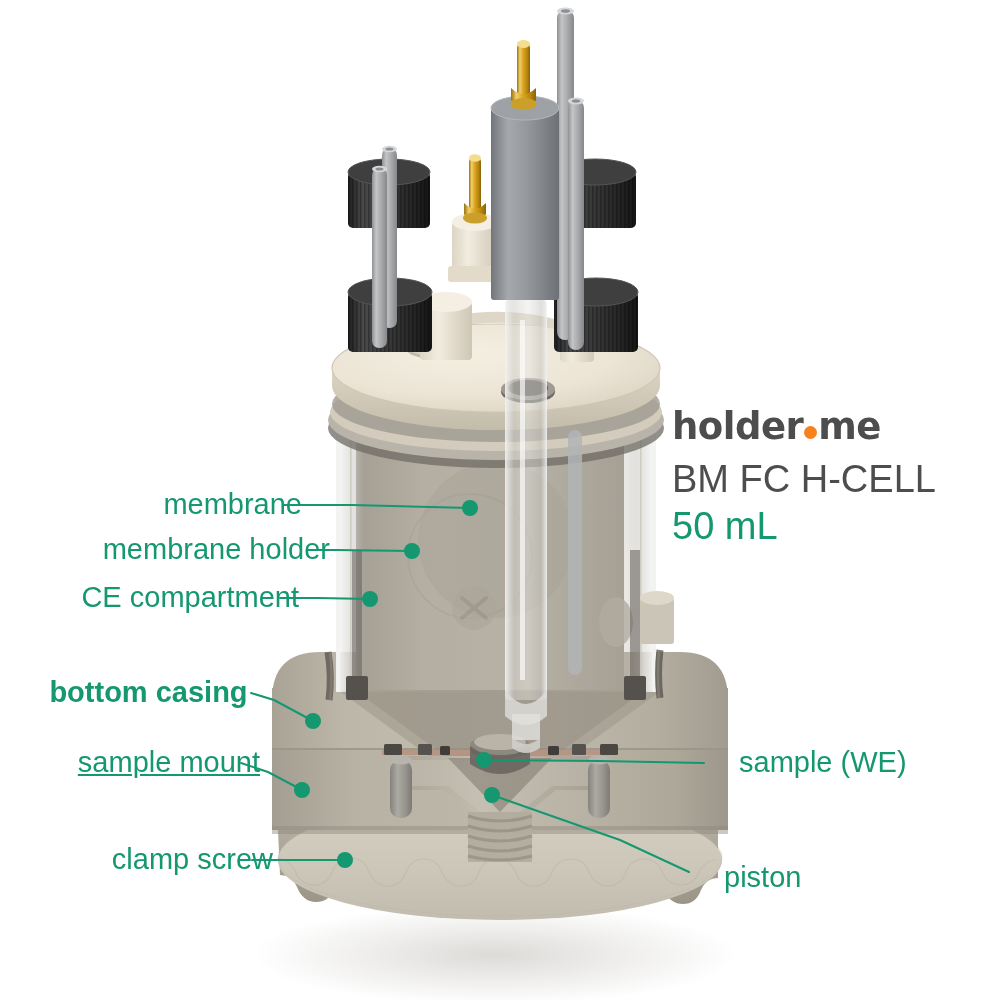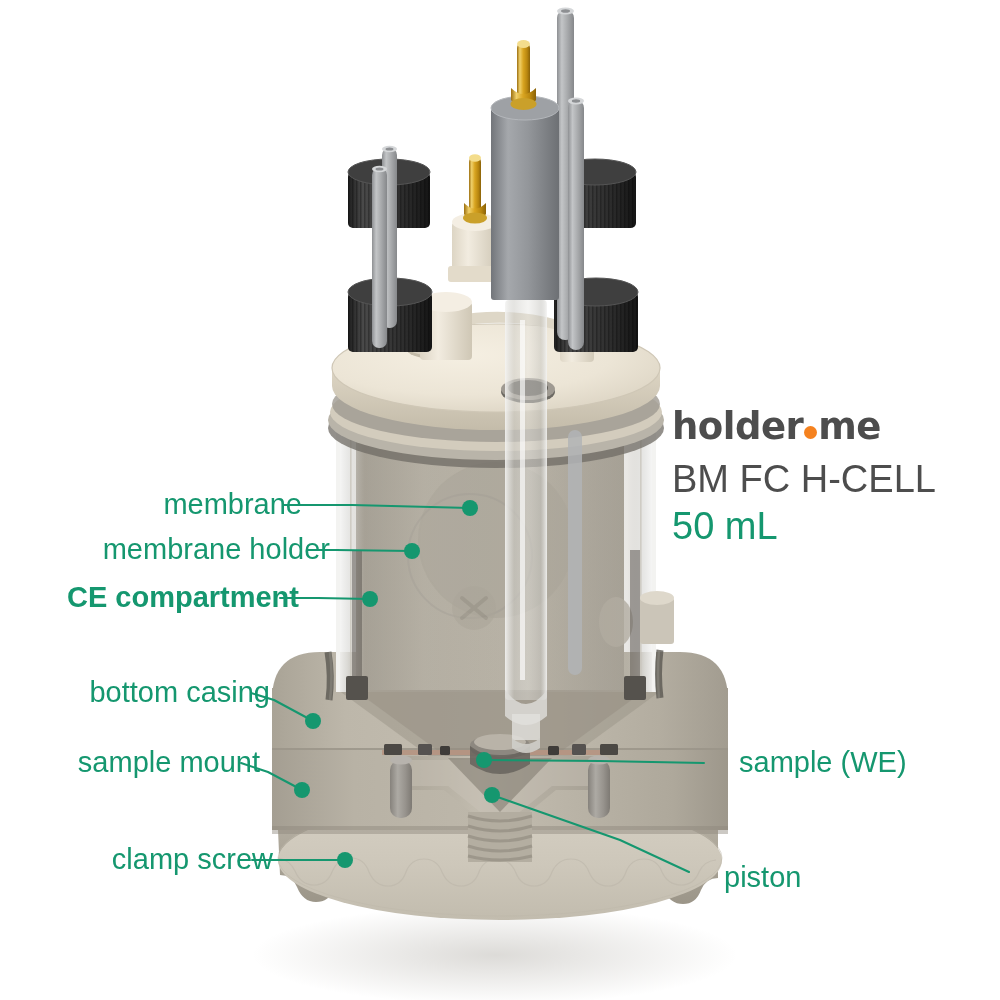--- a/index.html
+++ b/index.html
@@ -406,23 +406,23 @@
       <circle cx="345" cy="860" r="8" fill="#15976f"></circle>
       <polyline points="704,763 600,761 484,760" fill="none" stroke="#15976f" stroke-width="2" stroke-linecap="round" stroke-linejoin="round"></polyline>
       <circle cx="484" cy="760" r="8" fill="#15976f"></circle>
       <polyline points="689,872 620,840 492,795" fill="none" stroke="#15976f" stroke-width="2" stroke-linecap="round" stroke-linejoin="round"></polyline>
       <circle cx="492" cy="795" r="8" fill="#15976f"></circle>
     </svg>
 
   <div id="labels">
       <div class="lbl l" style="color: rgb(21, 151, 111); font-size: 29px; top: 489.92px; left: 0px; width: 275px; text-align: right;">membrane</div>
       <div class="lbl l" style="color: rgb(21, 151, 111); font-size: 29px; top: 534.92px; left: 0px; width: 303px; text-align: right;">membrane holder</div>
-      <div class="lbl l" style="color: rgb(21, 151, 111); font-size: 29px; top: 582.92px; left: 0px; width: 272px; text-align: right; font-weight: bold;">CE compartment</div>
-      <div class="lbl l" style="color: rgb(21, 151, 111); font-size: 29px; top: 677.92px; left: 0px; width: 243px; text-align: right;">bottom casing</div>
-      <div class="lbl l" style="color: rgb(21, 151, 111); font-size: 29px; top: 747.92px; left: 0px; width: 233px; text-align: right;">sample mount</div>
+      <div class="lbl l" style="color: rgb(21, 151, 111); font-size: 29px; top: 582.92px; left: 0px; width: 272px; text-align: right;">CE compartment</div>
+      <div class="lbl l" style="color: rgb(21, 151, 111); font-size: 29px; top: 677.92px; left: 0px; width: 243px; text-align: center; font-weight: bold;">bottom casing</div>
+      <div class="lbl l" style="color: rgb(21, 151, 111); font-size: 29px; top: 747.92px; left: 0px; width: 233px; text-align: right; text-decoration: underline;">sample mount</div>
       <div class="lbl l" style="color: rgb(21, 151, 111); font-size: 29px; top: 844.92px; left: 0px; width: 240px; text-align: right; margin-left: 6px;">clamp screw</div>
       <div class="lbl r" style="color: rgb(21, 151, 111); font-size: 29px; top: 747.92px; left: 712px; text-align: left;">sample (WE)</div>
       <div class="lbl r" style="color: rgb(21, 151, 111); font-size: 29px; top: 862.92px; left: 697px; text-align: left;">piston</div>
     </div>
 
   <div id="brand">
     <div id="brandLogo"><span>holder</span><span class="dot"></span><span>me</span></div>
     <div id="brandTitle">BM FC H-CELL</div>
     <div id="brandVol">50 mL</div>
   </div>

